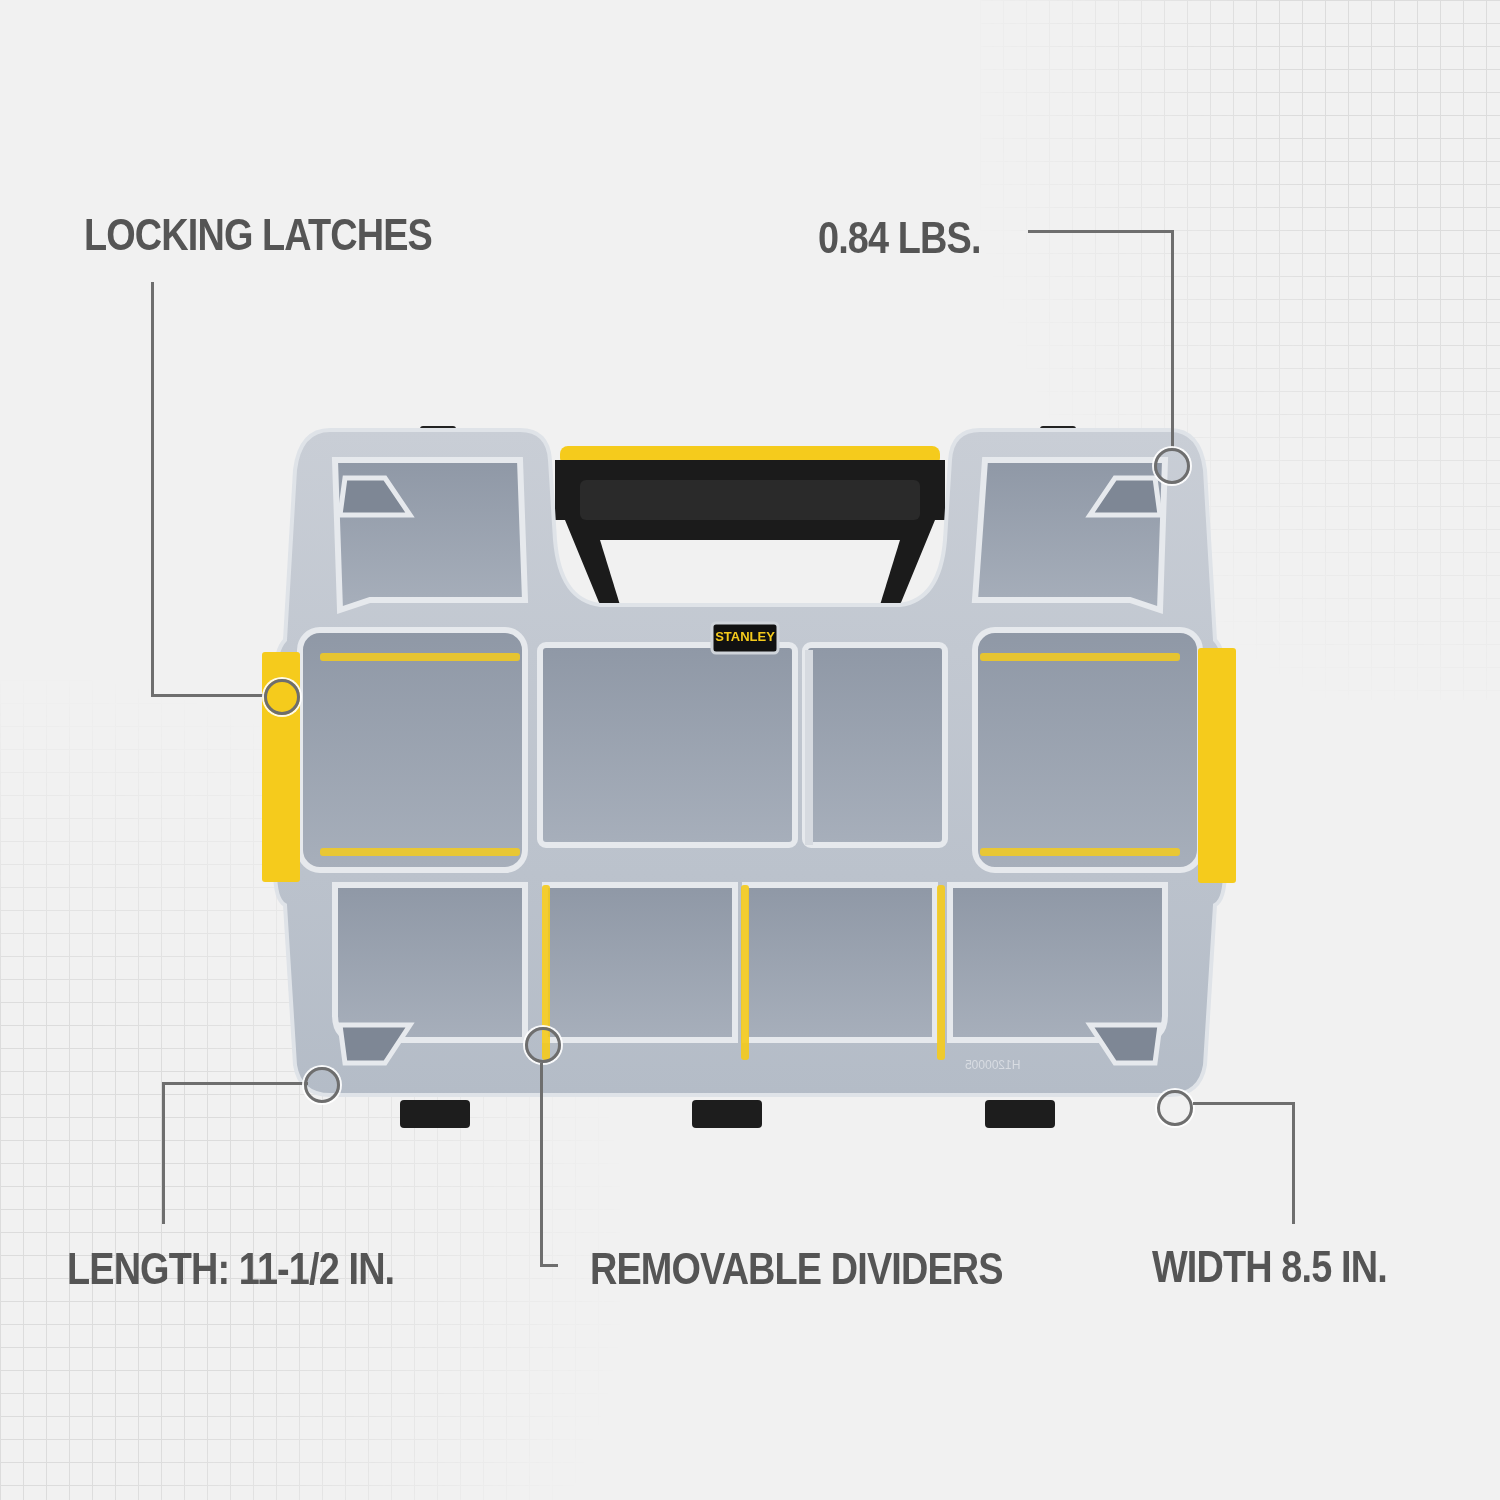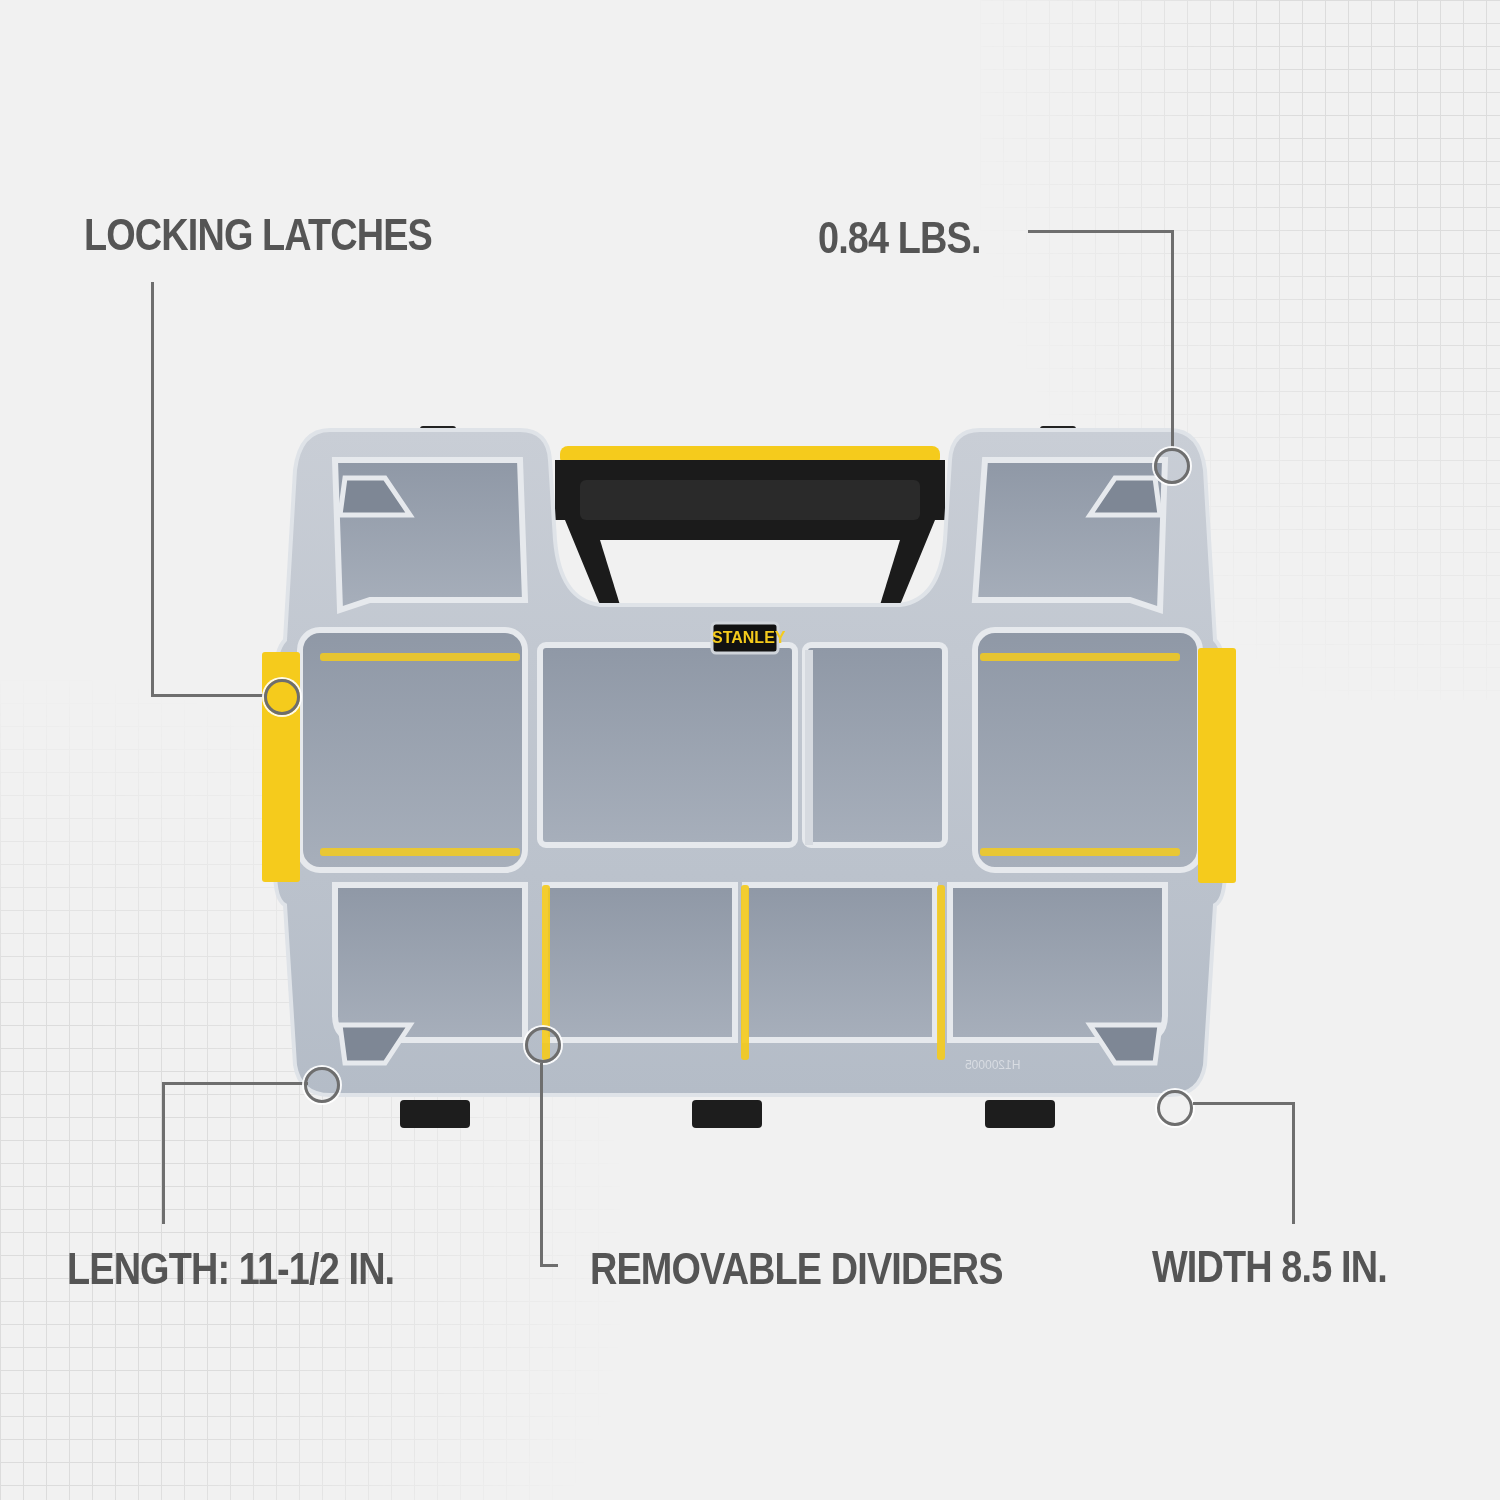--- a/index.html
+++ b/index.html
@@ -83,21 +83,21 @@
   <rect x="805" y="650" width="8" height="195" fill="#d6dae0"></rect>
 
   <rect x="262" y="652" width="38" height="230" rx="3" fill="#f5cb1c"></rect>
   <rect x="1198" y="648" width="38" height="235" rx="3" fill="#f5cb1c"></rect>
 
   <g>
     <rect x="712" y="623" width="66" height="30" rx="4" fill="#111" stroke="#cfd4da" stroke-width="3"></rect>
   </g>
 </svg>
 
-<div style="position:absolute;left:712px;top:629px;width:66px;text-align:center;color:#f5cb1c;font-weight:bold;font-size:16px;font-family:'Liberation Sans',sans-serif;">STANLEY</div>
+<div style="position:absolute;left:712px;top:629px;width:66px;text-align:center;color:#f5cb1c;font-weight:bold;font-size:13px;font-family:'Liberation Sans',sans-serif;">STANLEY</div>
 <div style="position:absolute;left:965px;top:1058px;color:#d8dce2;font-size:12px;transform:scaleX(-1);font-family:'Liberation Sans',sans-serif;">H1200005</div>
 
 <div class="label" style="left:84px;top:213px;">LOCKING LATCHES</div>
 <div class="line" style="left:151px;top:282px;width:3px;height:414px;"></div>
 <div class="line" style="left:151px;top:694px;width:116px;height:3px;"></div>
 <div class="callout" style="left:264px;top:679px;"></div>
 
 <div class="label" style="left:818px;top:216px;">0.84 LBS.</div>
 <div class="line" style="left:1028px;top:230px;width:146px;height:3px;"></div>
 <div class="line" style="left:1171px;top:230px;width:3px;height:218px;"></div>

